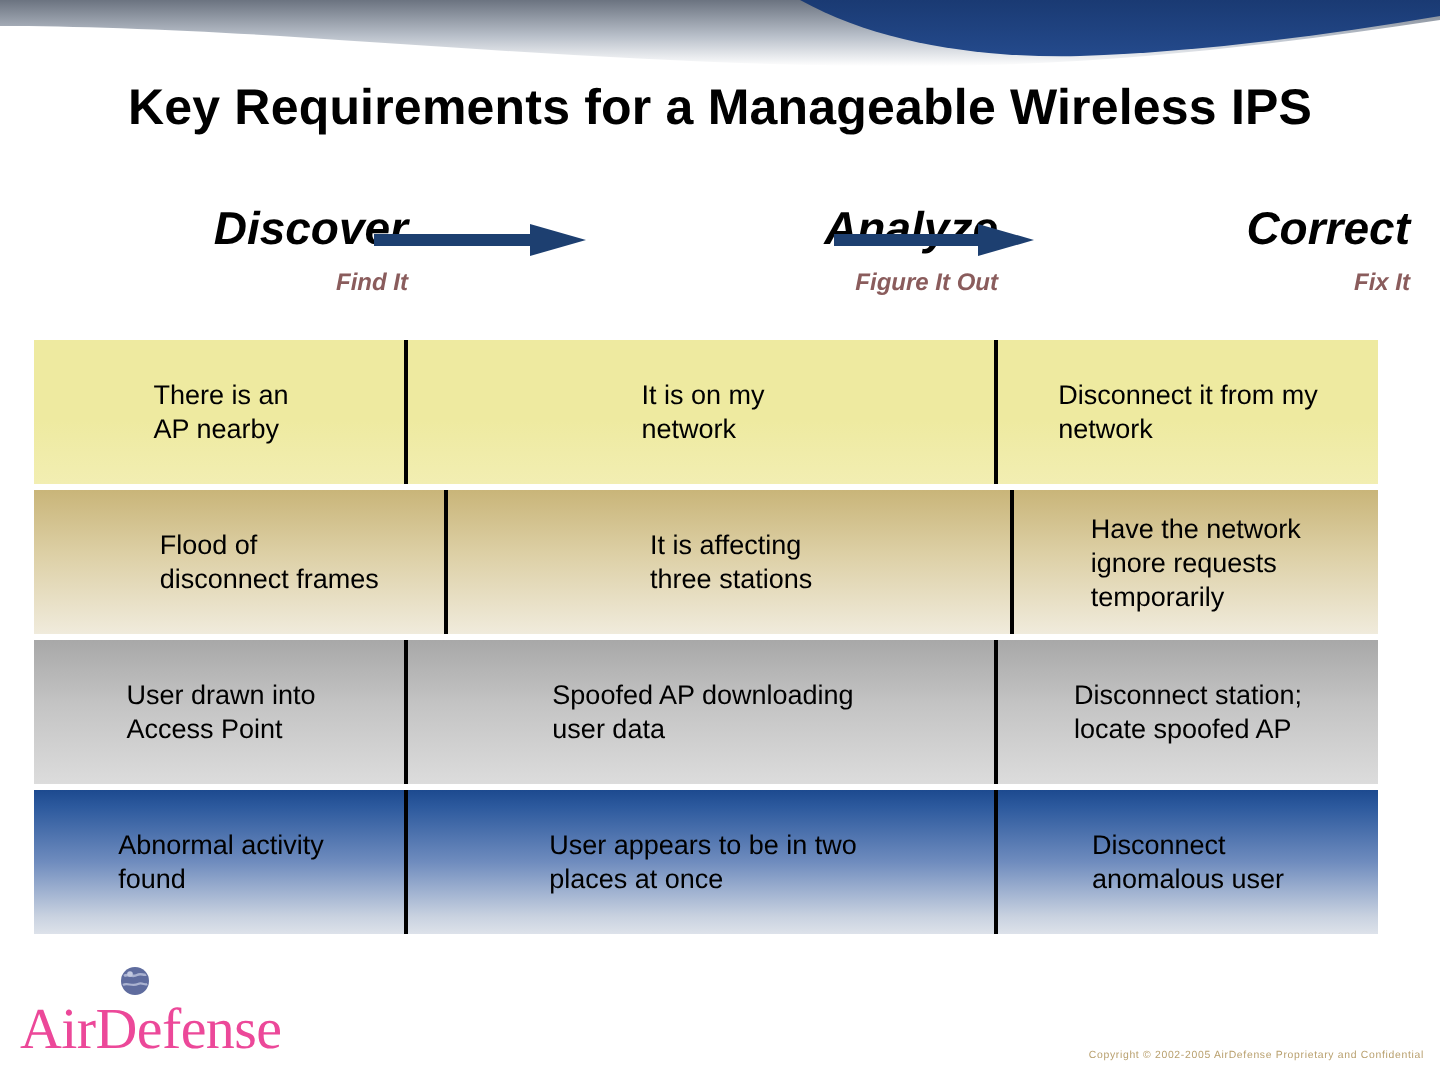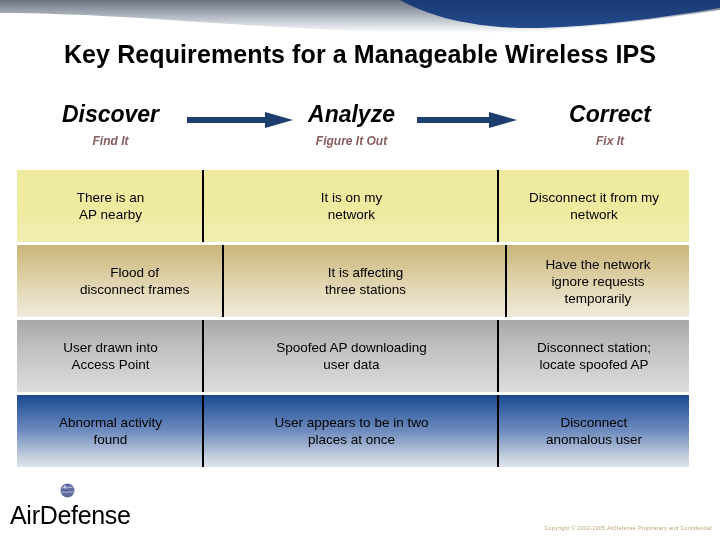--- a/index.html
+++ b/index.html
@@ -45,21 +45,21 @@
   
   .phase-row {
     position: absolute;
     top: 100px;
     left: 17px;
     width: 672px;
     height: 60px;
   }
   .phase-col {
     position: absolute;
-    text-align: center;
+    text-align: right;
   }
   .phase-col-0 { left: 0px;   width: 187px; }
   .phase-col-1 { left: 187px; width: 295px; }
   .phase-col-2 { left: 498px; width: 190px; }
 
   .phase-title {
     font-size: 23px;
     font-style: italic;
     font-weight: bold;
     color: #000000;
@@ -109,21 +109,20 @@
     background: linear-gradient(to bottom, #a8a8a8 0%, #c4c4c4 45%, #dcdcdc 100%);
   }
   .row-blue {
     background: linear-gradient(to bottom, #1d4a8f 0%, #2d5a9e 12%, #6f8cbe 50%, #c9d2e0 88%, #dde2ea 100%);
   }
 
   .cell {
     display: flex;
     align-items: center;
     justify-content: center;
-    text-align: center;
     font-size: 13.5px;
     color: #000000;
     line-height: 17px;
     padding: 0 8px;
     box-sizing: border-box;
     position: relative;
   }
   .cell-0 { width: 187px; }
   .cell-1 { width: 295px; }
   .cell-2 { width: 190px; border-radius: 12px; }
@@ -149,23 +148,23 @@
   }
   .logo {
     position: absolute;
     left: 10px;
     bottom: 12px;
     height: 34px;
     display: flex;
     align-items: flex-end;
   }
   .logo-text {
-    font-family: Liberation Sans, sans-serif;
-    font-size: 25px;
-    color: #000000;
+    font-family: Liberation Serif, serif;
+    font-size: 29px;
+    color: #ec4899;
     letter-spacing: -0.3px;
     line-height: 26px;
     position: relative;
   }
   .logo-globe {
     position: absolute;
     left: 50px;
     top: -11px;
     width: 15px;
     height: 15px;

